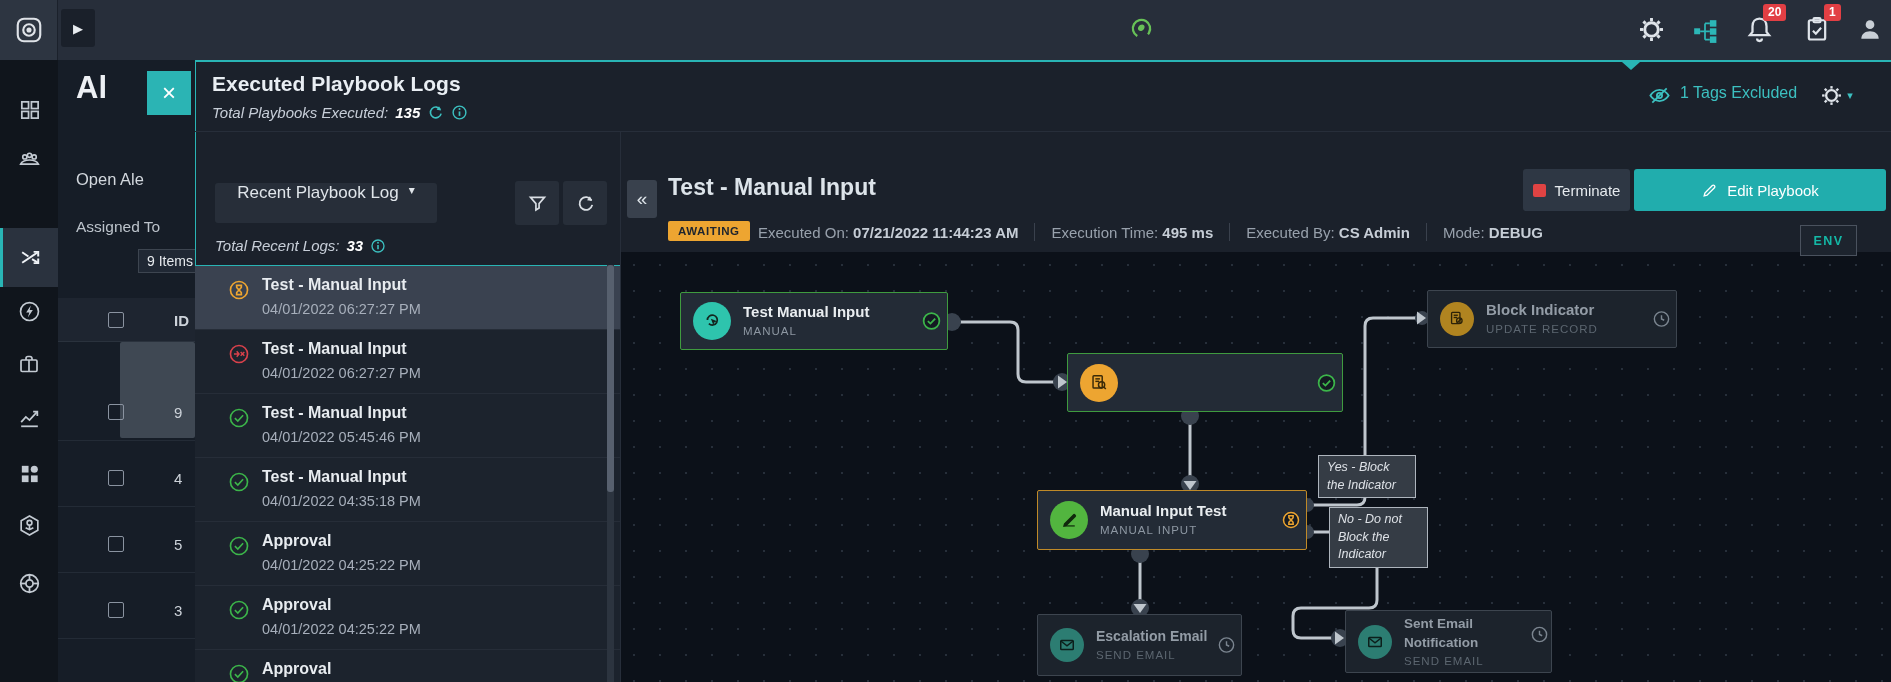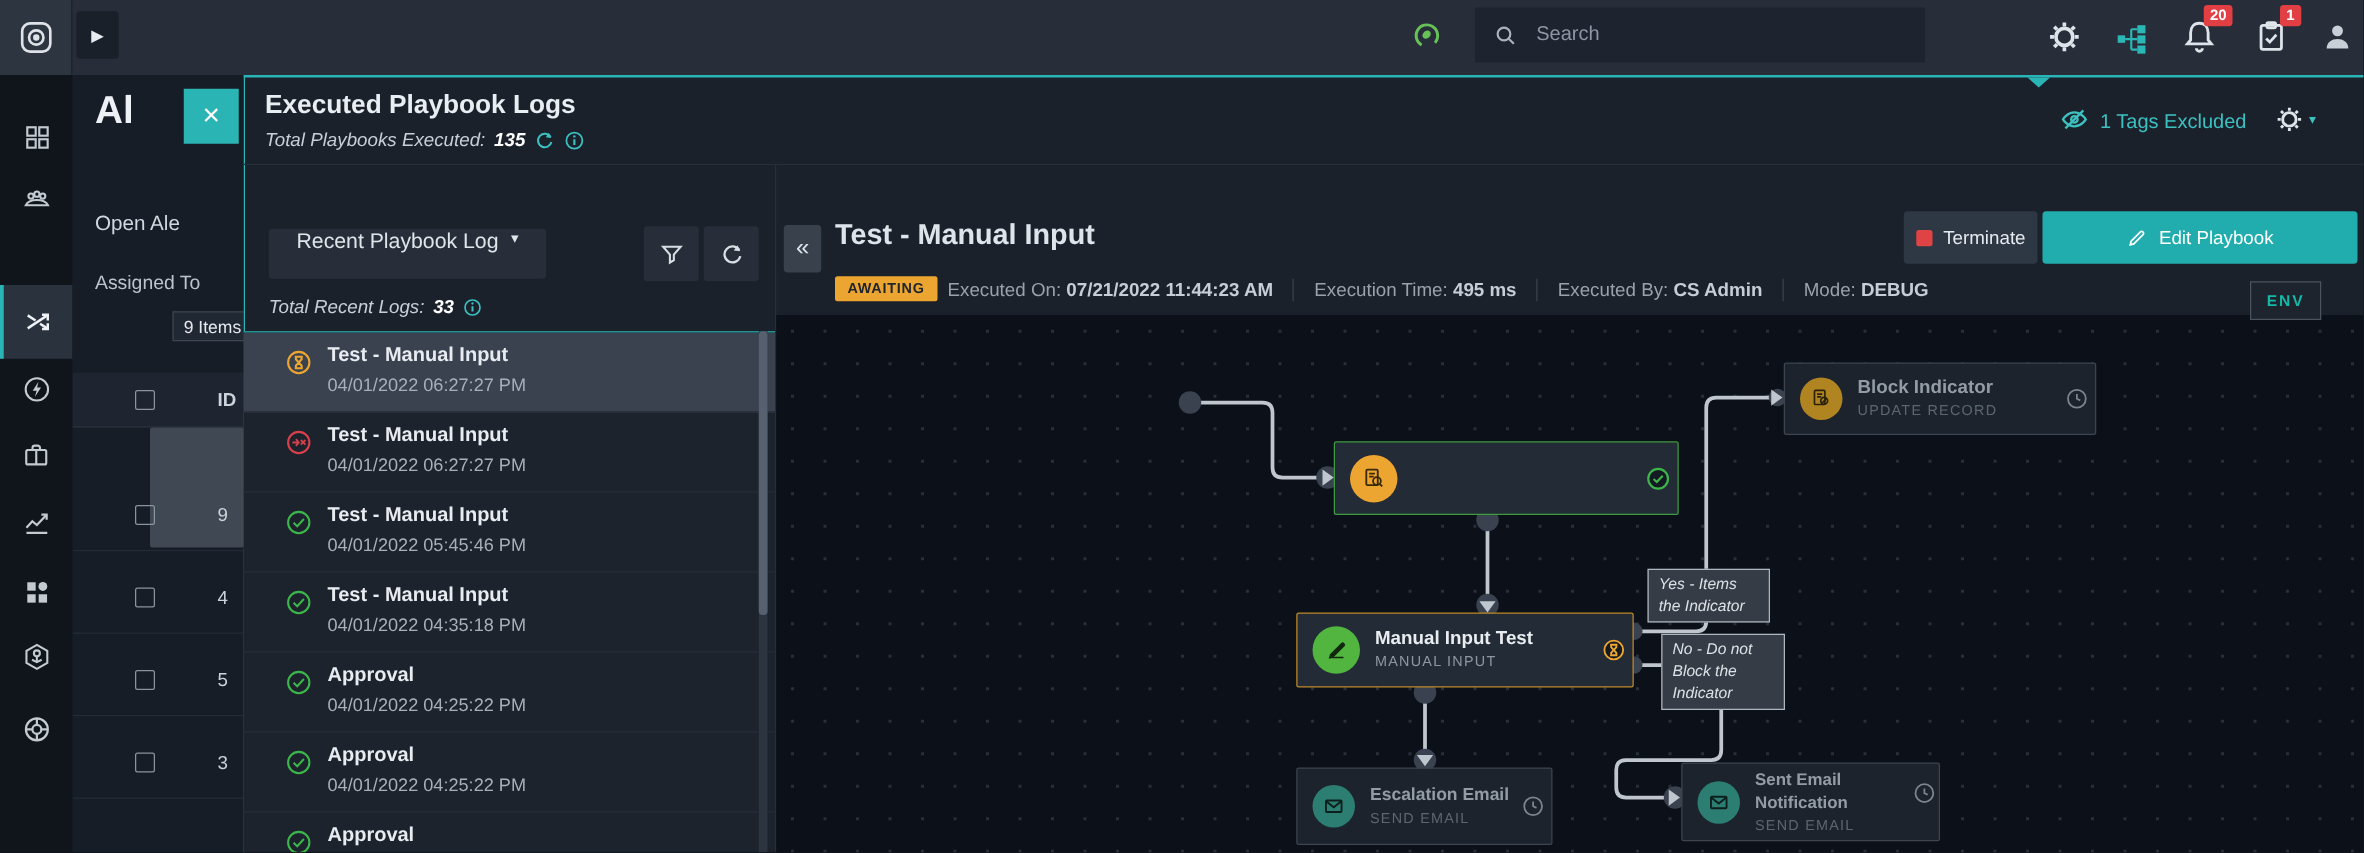--- a/index.html
+++ b/index.html
@@ -38,21 +38,21 @@
 
   
   .modal-bg { left:195px; top:60px; width:1696px; height:622px; background:#1b212b; border-top:2px solid #29b5b5; border-left:1px solid #29b5b5; z-index:10; }
   .notch { left:1622px; top:62px; width:0; height:0; border-left:9px solid transparent; border-right:9px solid transparent; border-top:8px solid #29b5b5; z-index:11; }
   .close-btn { left:147px; top:71px; width:44px; height:44px; background:#2bb4b4; color:#fff; font-size:24px; display:flex; align-items:center; justify-content:center; z-index:12; cursor:pointer; }
   .m-title { left:212px; top:72px; font-size:21px; font-weight:600; color:#e9eef3; z-index:11; }
   .m-sub { left:212px; top:104px; display:flex; align-items:center; gap:7px; z-index:11; font-size:15px; }
   .m-sub .lbl { font-style:italic; color:#c7ced8; }
   .m-sub .val { font-style:italic; font-weight:bold; color:#fff; }
   .teal { color:#3cc0c0; }
-  .tags-row { left:1648px; top:84px; display:flex; align-items:flex-end; gap:9px; z-index:11; cursor:pointer; }
+  .tags-row { left:1648px; top:84px; display:flex; align-items:flex-start; gap:9px; z-index:11; cursor:pointer; }
   .tags-row .txt { color:#3cc0c0; font-size:16px; }
   .hdr-div { left:195px; top:131px; width:1696px; height:1px; background:#272e3a; z-index:11; }
   .gear-caret { display:flex; align-items:center; gap:4px; }
 
   
   .panel-div { left:620px; top:131px; width:1px; height:551px; background:#272e3a; z-index:11; }
   .dropdown { left:215px; top:183px; width:222px; height:40px; background:#272e39; border-radius:3px; color:#e0e5ea; font-size:17px; display:flex; align-items:flex-start; justify-content:center; gap:10px; z-index:11; cursor:pointer; }
   .sq-btn { width:44px; height:44px; background:#272e39; border-radius:3px; display:flex; align-items:center; justify-content:center; color:#d9dee4; z-index:11; cursor:pointer; }
   .total-row { left:215px; top:237px; display:flex; align-items:center; gap:7px; z-index:11; font-size:15px; }
   .total-row .lbl { font-style:italic; color:#c7ced8; }
@@ -116,29 +116,20 @@
         <span>▶</span>
       </div>
 
     <span class="abs" style="left:1130px; top:17px;">
       <svg width="23" height="23" viewBox="0 0 24 24" fill="none">
         <circle cx="12" cy="12" r="9" stroke="#67c157" stroke-width="2.4" stroke-dasharray="44 12" transform="rotate(120 12 12)"></circle>
         <path d="M9 10c1-2 4-3 5.5-1.5S15 13 13 14s-4 .5-4.5-1S8.5 11 9 10z" fill="#67c157"></path>
       </svg>
     </span>
 
-    <div class="abs search-box">
-      <span>
-        <svg width="21" height="21" viewBox="0 0 24 24" fill="none" stroke="#aab3bd" stroke-width="2">
-          <circle cx="10.5" cy="10.5" r="5.8"></circle>
-            <line x1="14.8" y1="14.8" x2="19.5" y2="19.5"></line>
-        </svg>
-      </span>
-      <input type="text" readonly="" placeholder="Search" style="">
-    </div>
 
     <span class="abs tb-icon" style="left:1638px; top:16px;">
       <svg width="27" height="27" viewBox="0 0 24 24" fill="none" stroke="#dfe4ea" stroke-width="2.6">
         <circle cx="12" cy="12" r="6"></circle>
         <line x1="12" y1="1.8" x2="12" y2="4.6"></line>
           <line x1="12" y1="19.4" x2="12" y2="22.2"></line>
         <line x1="1.8" y1="12" x2="4.6" y2="12"></line>
           <line x1="19.4" y1="12" x2="22.2" y2="12"></line>
         <line x1="4.8" y1="4.8" x2="6.8" y2="6.8"></line>
           <line x1="17.2" y1="6.8" x2="19.2" y2="4.8"></line>
@@ -505,23 +496,38 @@
       </g>
       <g fill="#bfc6cd">
         <polygon points="437,123.5 446,130 437,136.5"></polygon>
         <polygon points="562.5,229 575.5,229 569,238"></polygon>
         <polygon points="512.5,352 525.5,352 519,361"></polygon>
         <polygon points="796,59.5 805,66 796,72.5"></polygon>
         <polygon points="714,379.5 723,386 714,392.5"></polygon>
       </g>
     </svg>
 
-    <div class="edge-label" style="left:697px; top:203px; width:98px;">Yes - Items the Indicator</div>
+    <div class="edge-label" style="left:697px; top:203px; width:98px;">Yes - Block the Indicator</div>
     <div class="edge-label" style="left:708px; top:255px; width:99px;">No - Do not Block the Indicator</div>
 
+    <div class="node" style="left:59px; top:40px; width:268px; height:58px;">
+      <span class="circ" style="background:#2ec4ad;">
+        <svg width="22" height="22" viewBox="0 0 24 24" fill="none" stroke="#13261f" stroke-width="1.9">
+            <path d="M7 11a5.4 5.4 0 1 1 1.6 3.8"></path>
+            <polygon points="10.8,9.6 17.6,12.2 14.6,13.4 13.4,16.4" fill="#13261f" stroke="none"></polygon>
+          </svg>
+      </span>
+      <span><span class="nt">Test Manual Input</span><br><span class="ns">MANUAL</span></span>
+      <span class="nbadge">
+          <svg width="21" height="21" viewBox="0 0 24 24" fill="none" stroke="#3cb54a" stroke-width="2">
+            <circle cx="12" cy="12" r="9" fill="#141a22"></circle>
+            <polyline points="7.8,12.2 10.8,15 16.2,9.3"></polyline>
+          </svg>
+        </span>
+    </div>
 
     <div class="node" style="left:446px; top:101px; width:276px; height:59px;">
       <span class="circ" style="background:#eda531;">
         <svg width="22" height="22" viewBox="0 0 24 24" fill="none" stroke="#3a2a08" stroke-width="1.6">
             <rect x="5.5" y="4" width="10" height="13.5" rx="1"></rect>
             <line x1="8" y1="7.5" x2="13" y2="7.5"></line>
             <line x1="8" y1="10.2" x2="12" y2="10.2"></line>
             <circle cx="14.8" cy="14" r="3.4"></circle>
             <line x1="17.2" y1="16.4" x2="19.4" y2="18.6"></line>
           </svg>

